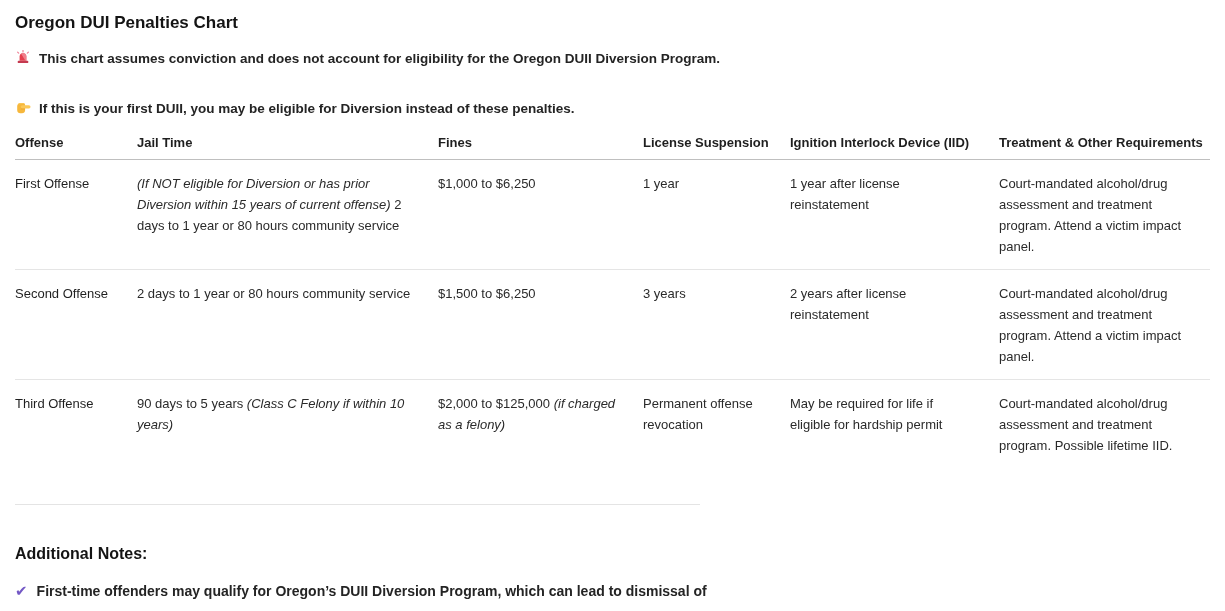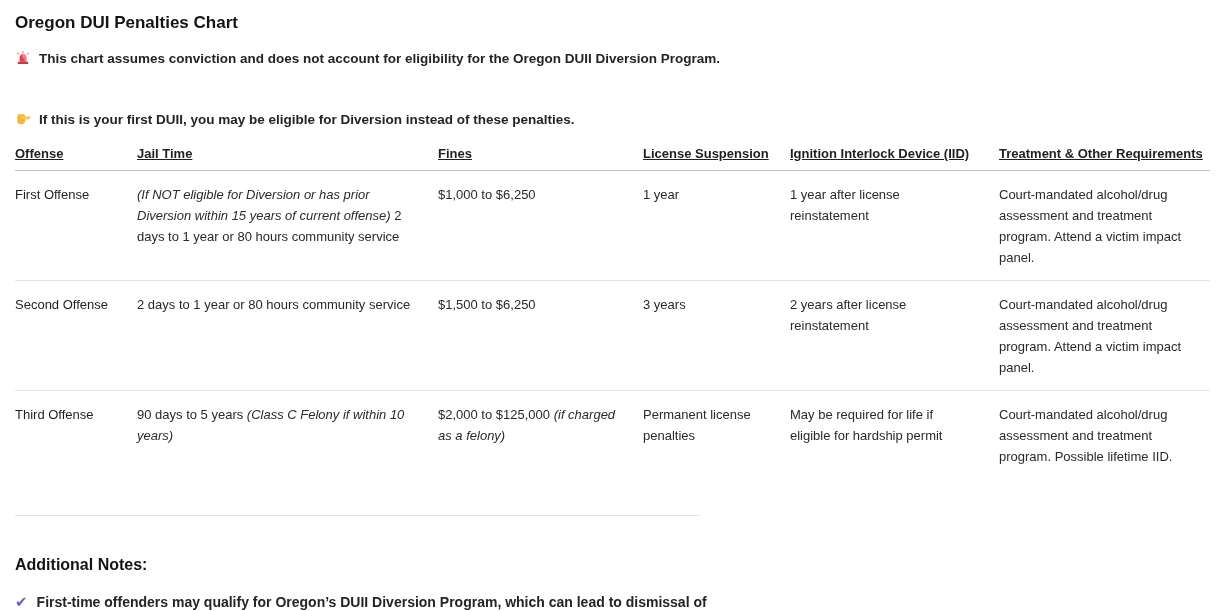--- a/index.html
+++ b/index.html
@@ -11,33 +11,32 @@
   }
   .page { padding: 12px 15px 0 15px; }
 
   h1.doc-title {
     margin: 0; font-size: 17px; line-height: 21px; font-weight: 700; color: #141414;
   }
   .lead {
     display: flex; align-items: flex-start; gap: 8px;
     margin: 0; font-size: 13.5px; font-weight: 700; line-height: 17px; color: #242424;
   }
-  .lead.alert { margin-top: 17px; align-items: center; }
-  .lead.pointer { margin-top: 44px; }
+  .lead.alert { margin-top: 17px; }
+  .lead.pointer { margin-top: 33px; }
   .lead .icon { flex: 0 0 auto; width: 16px; height: 16px; position: relative; top: 0px; }
 
   table.penalties {
     margin-top: 18px; border-collapse: collapse; table-layout: fixed;
     width: 1195px; font-size: 13px; color: #2a2a2a;
   }
   th {
     text-align: left; vertical-align: bottom; font-weight: 700; font-size: 13px;
     color: #1f1f1f; padding: 0 14px 9px 0; white-space: nowrap;
     border-bottom: 1px solid #bfbfbf;
-    text-decoration: underline;
   }
   td {
     vertical-align: top; text-align: left;
     padding: 13px 14px 12px 0; line-height: 21px;
     border-bottom: 1px solid #e5e5e5;
   }
   tbody tr:last-child td { border-bottom: none; padding-bottom: 26px; margin-left: 36px; }
   td:first-child { font-weight: 400; color: #1f1f1f; }
   td:nth-child(5) { padding-right: 45px; }
   td:nth-child(6) { padding-right: 4px; }
@@ -124,21 +123,21 @@
           <td><span>2 days to 1 year or 80 hours community service</span></td>
           <td><span>$1,500 to $6,250</span></td>
           <td><span>3 years</span></td>
           <td><span>2 years after license reinstatement</span></td>
           <td><span>Court-mandated alcohol/drug assessment and treatment program. Attend a victim impact panel.</span></td>
         </tr>
         <tr>
           <td><span>Third Offense</span></td>
           <td><span>90 days to 5 years </span><em>(Class C Felony if within 10 years)</em></td>
           <td><span>$2,000 to $125,000 </span><em>(if charged as a felony)</em></td>
-          <td><span>Permanent license penalties</span></td>
+          <td><span>Permanent offense revocation</span></td>
           <td><span>May be required for life if eligible for hardship permit</span></td>
           <td><span>Court-mandated alcohol/drug assessment and treatment program. Possible lifetime IID.</span></td>
         </tr>
       </tbody>
   </table>
 
   <hr class="end-rule">
 
   <h2 class="notes-heading">Additional Notes:</h2>
 

